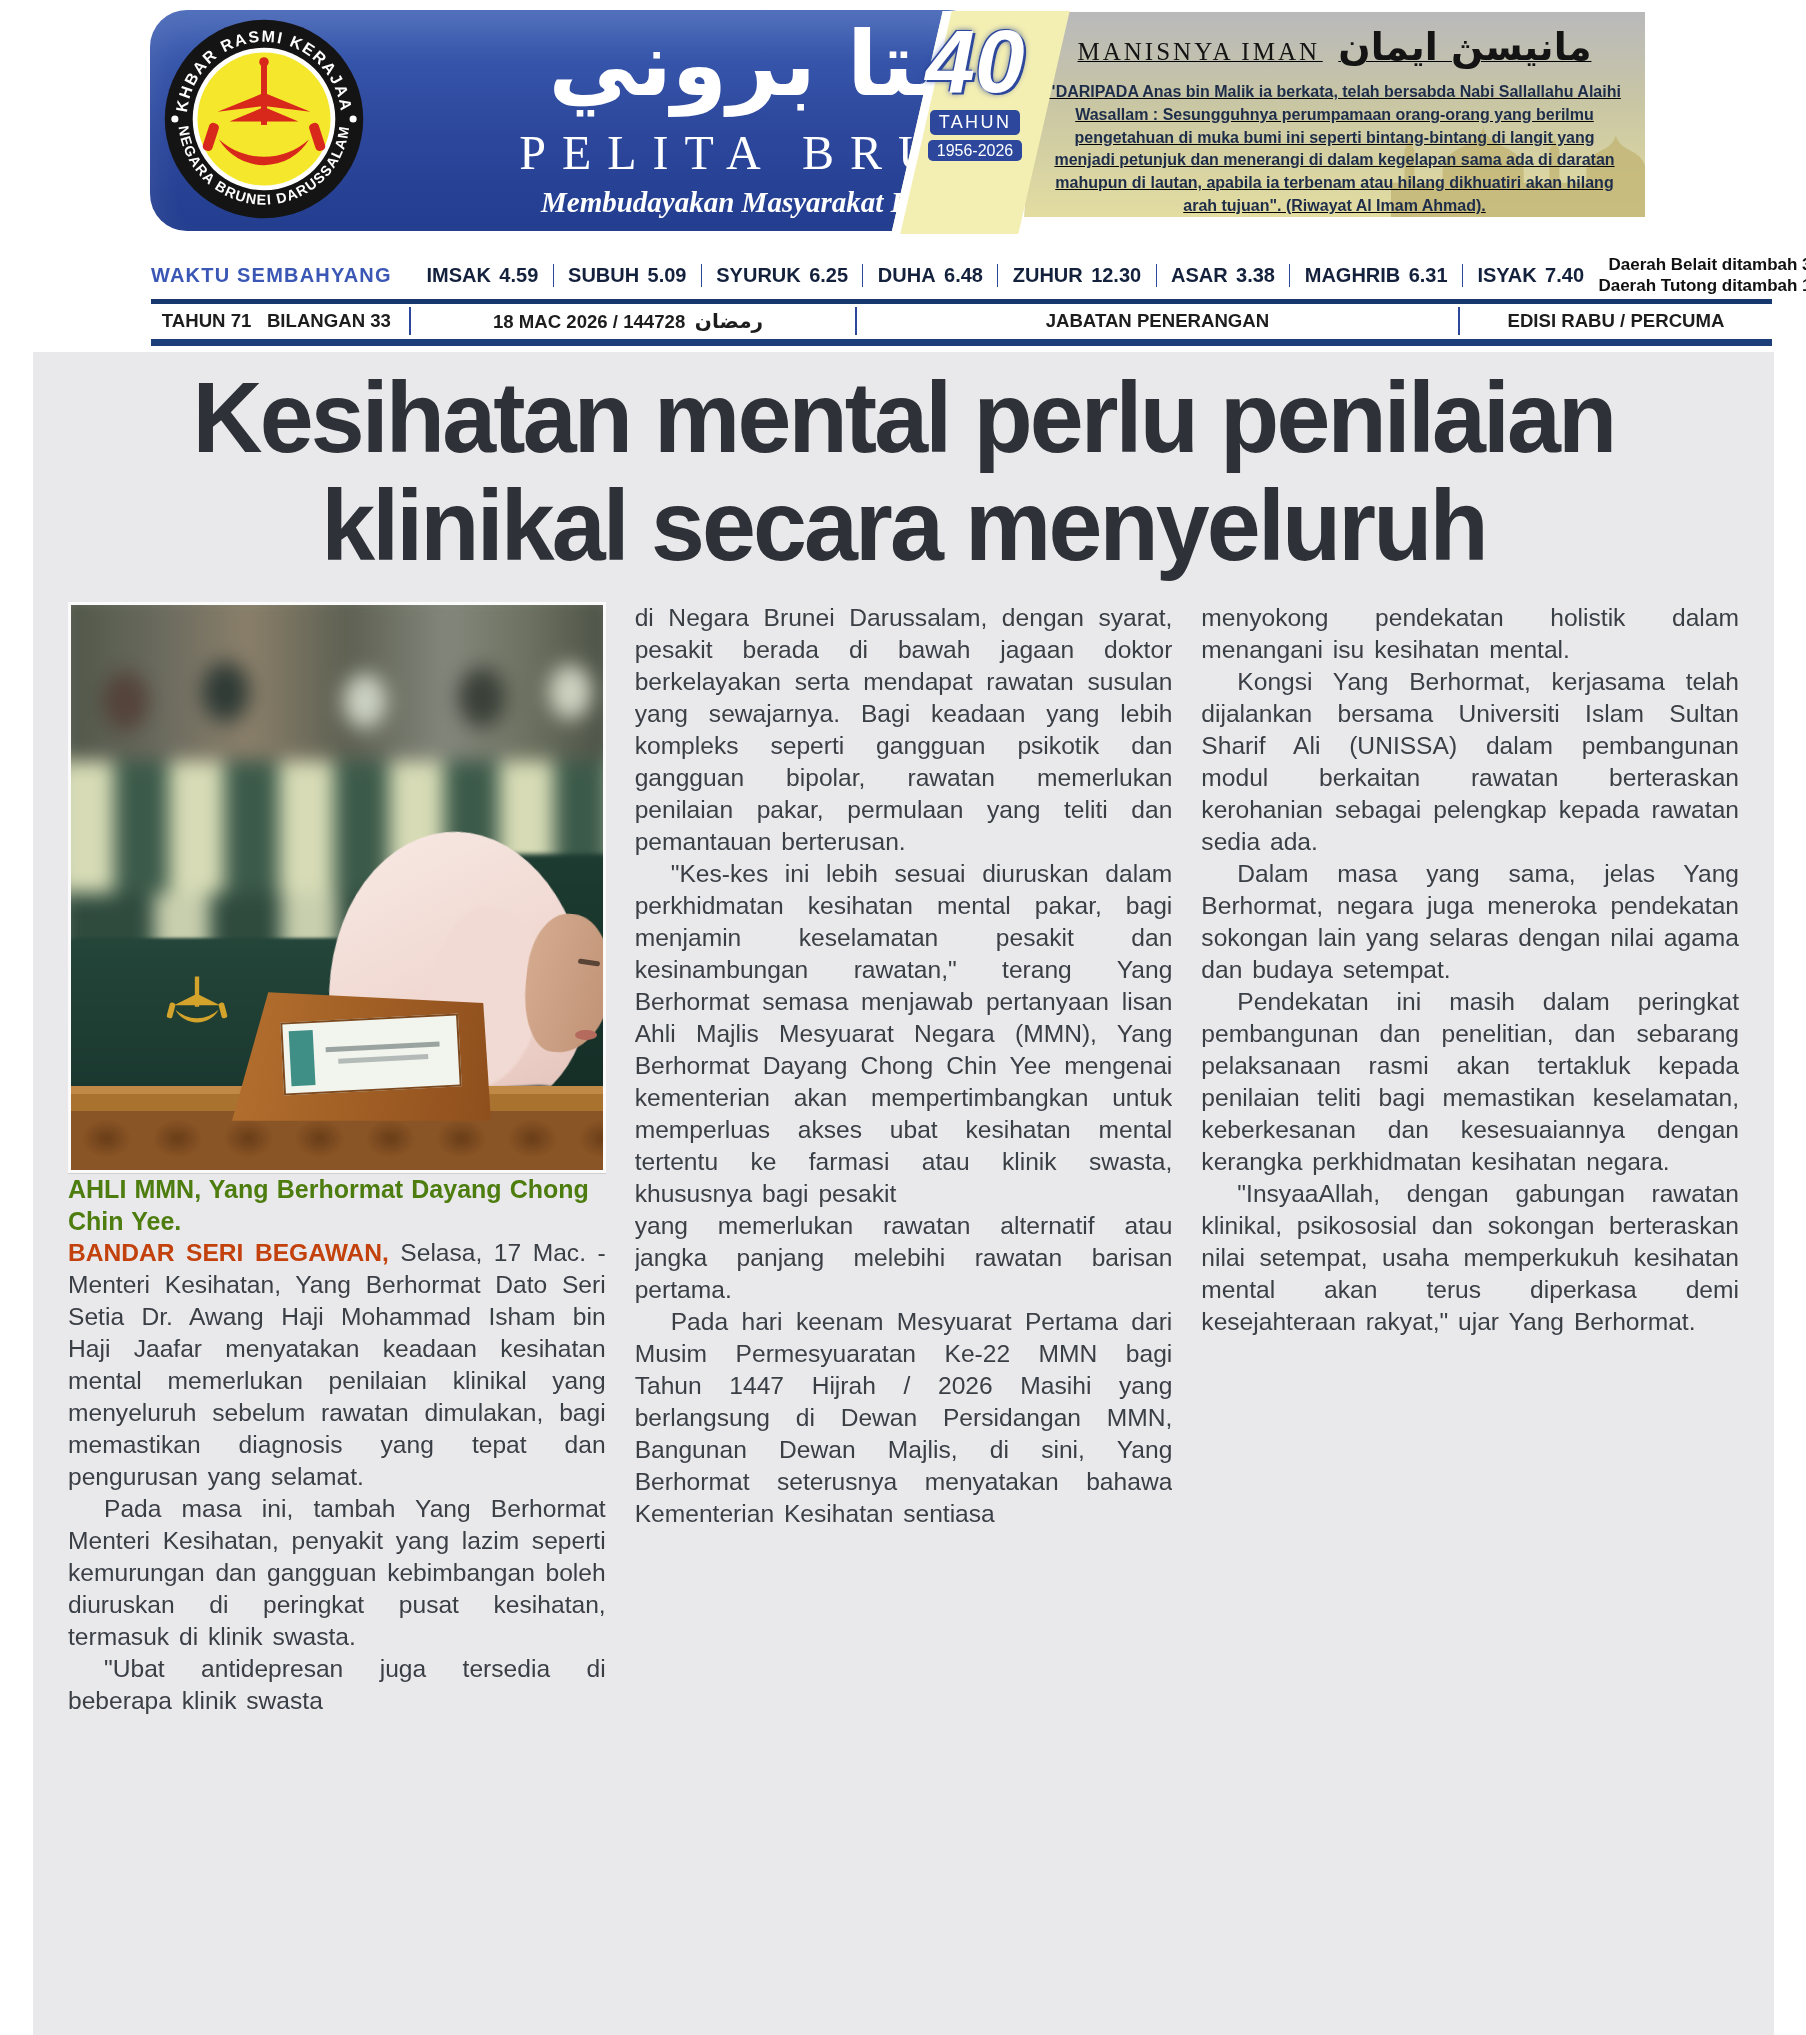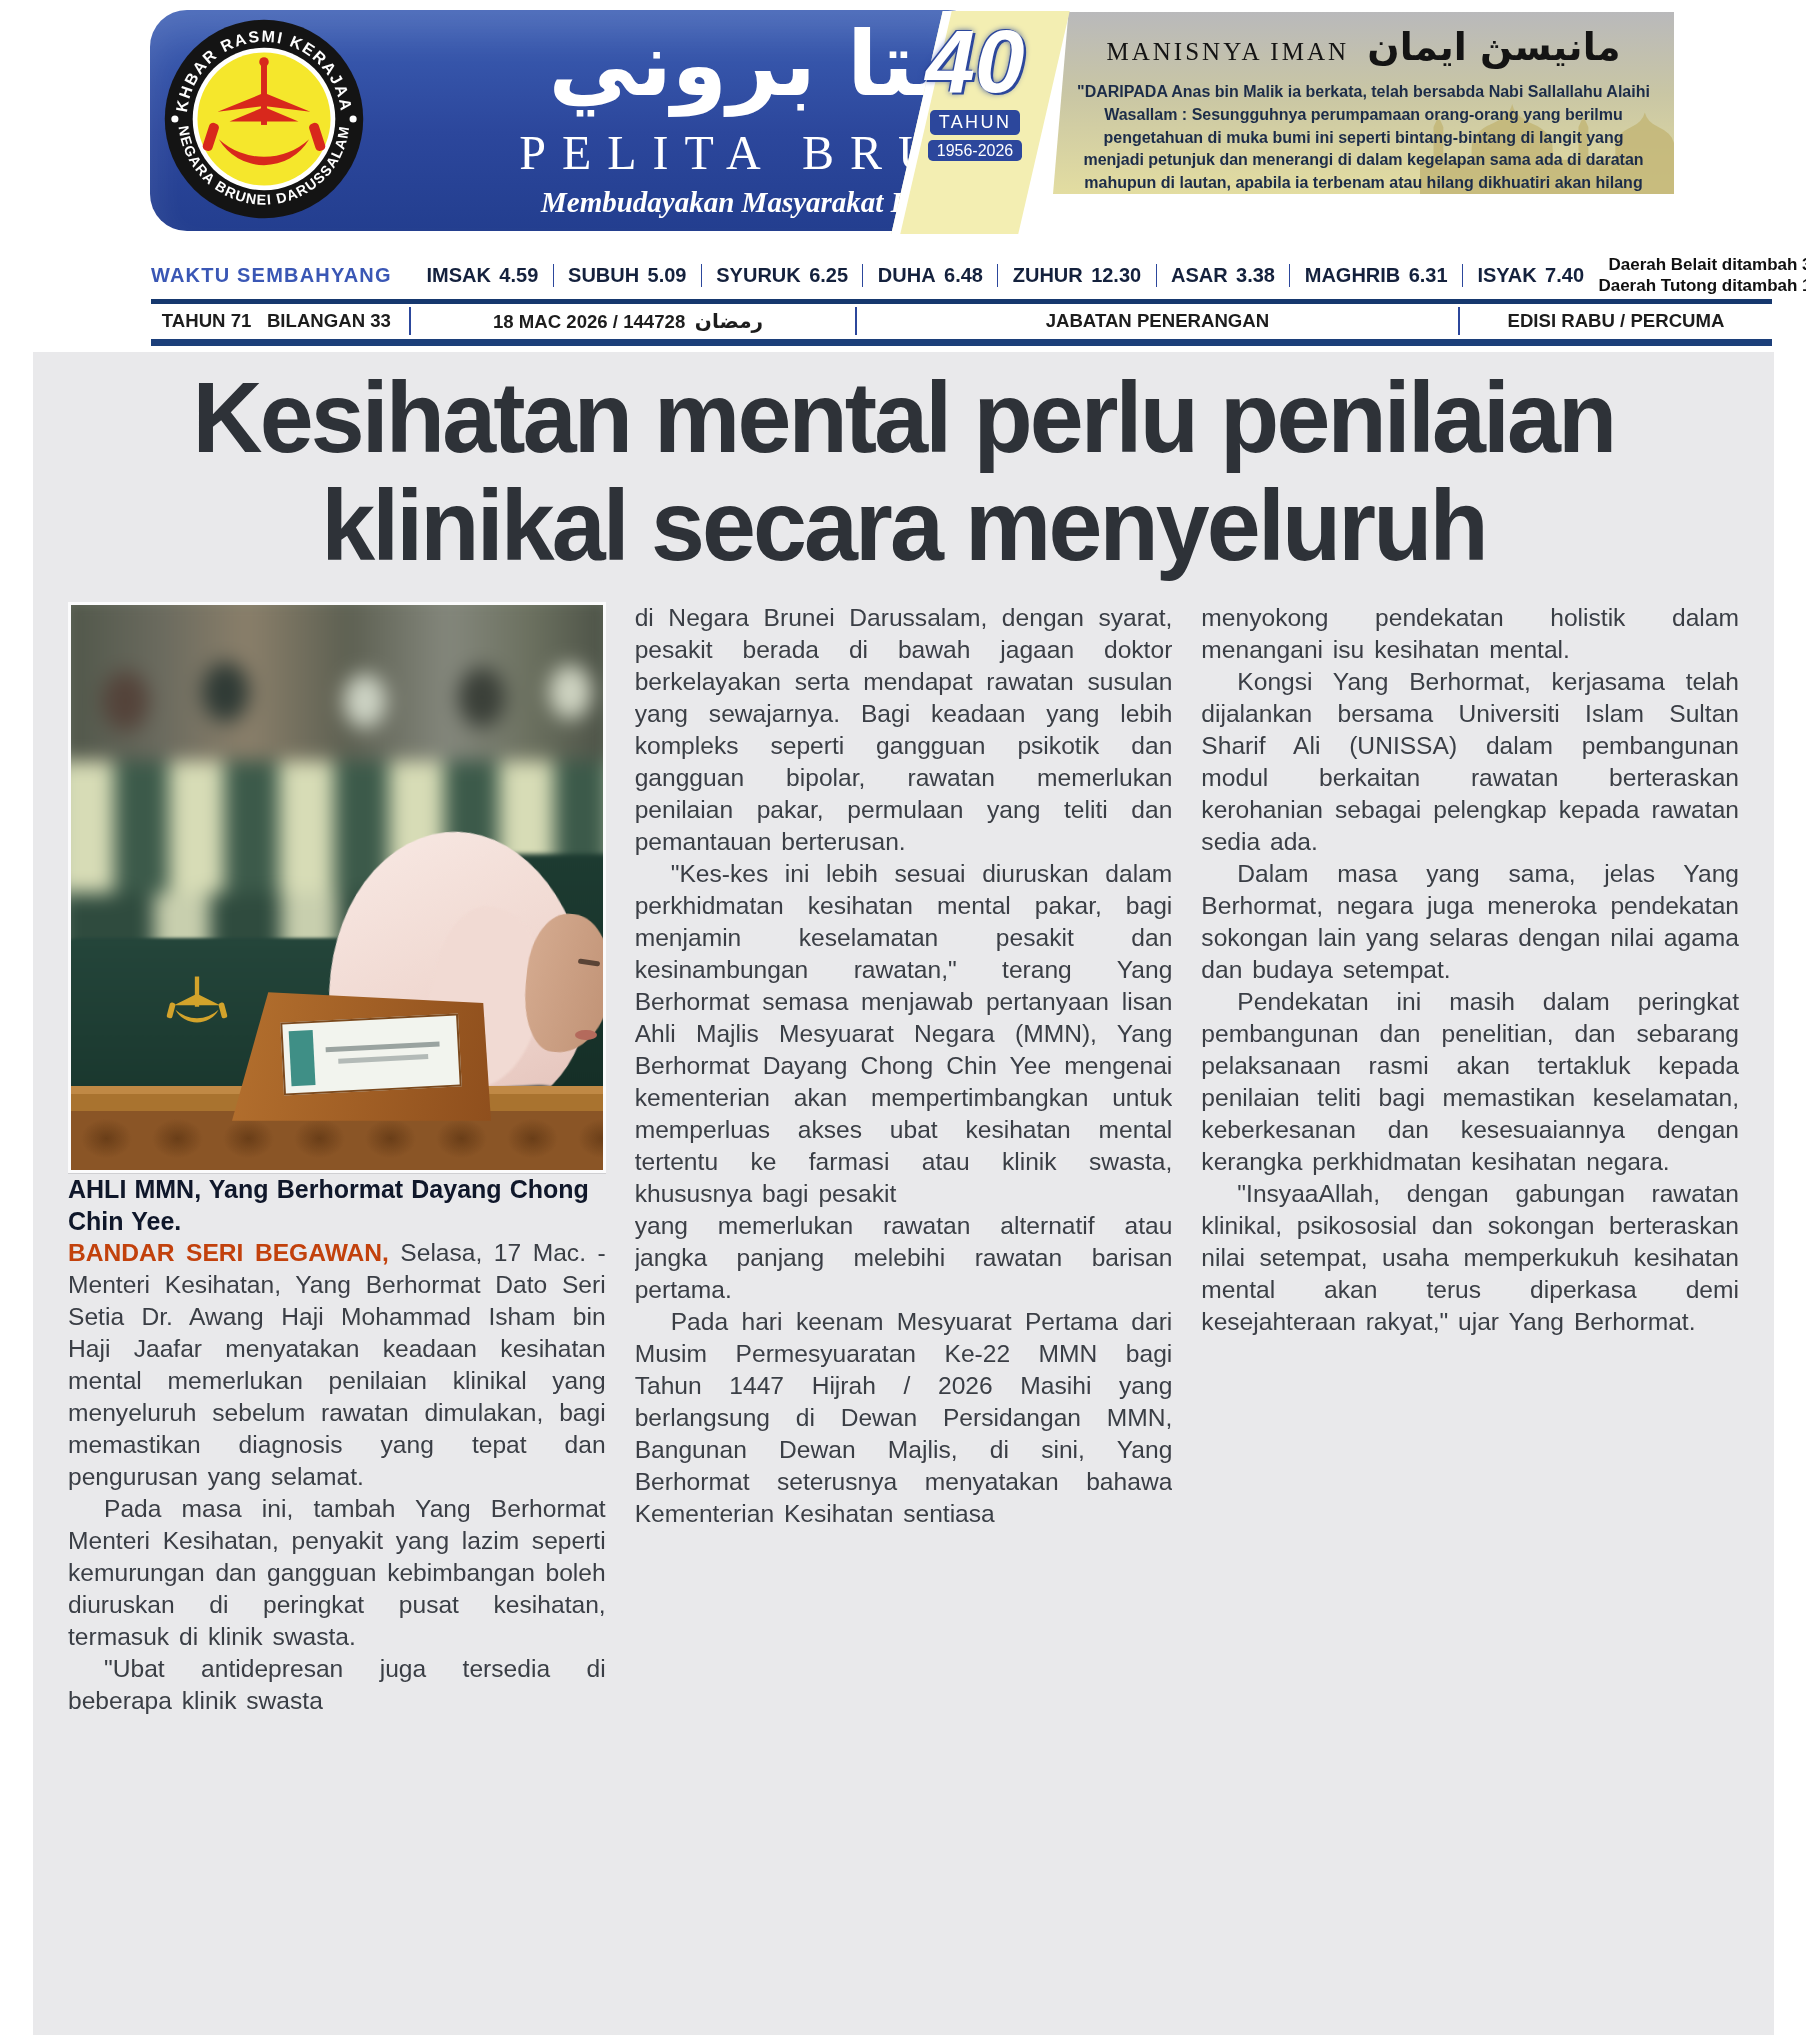--- a/index.html
+++ b/index.html
@@ -27,23 +27,23 @@
   .badge-band { position:absolute; left:917px; top:10.8px; width:127px; height:223px;
                 background:#f3eeb2; transform:skewX(-13deg); border-left:9.6px solid #ffffff; z-index:3; }
   .badge { position:absolute; left:903px; top:15.6px; width:144px; z-index:4; text-align:center; }
   .b70 { font-size:89px; font-weight:bold; font-style:italic; color:#ffffff; line-height:90px;
          text-shadow:2.4px 2.4px 0 #2c479c, -1.2px -1.2px 0 #2c479c, 0 0 6px #2c479c; }
   .bchip { display:inline-block; background:#2c479c; color:#fff; font-weight:normal;
            border-radius:4.8px; padding:1.8px 8.4px; margin-top:4.8px; }
   .btahun { font-size:18px; letter-spacing:2.4px; }
   .byears { font-size:16px; }
 
-  .hadith { position:absolute; left:1053px; top:12px; width:621px; height:182px; overflow:hidden;
+  .hadith { position:absolute; left:1024px; top:12px; width:621px; height:205px; overflow:hidden;
             background:linear-gradient(180deg,#b9b9bb 0%,#c9c6a4 45%,#e3dda1 100%);
-            clip-path:polygon(2.5% 0, 100% 0, 100% 100%, 0 100%); }
+            clip-path:polygon(2.5% 0, 100% 0, 100% 100%, 0 100%);text-decoration:underline; }
   .hadith-mosque { position:absolute; right:-3.6px; bottom:-2.4px; width:258px; height:127px; opacity:.85; }
   .hadith-titles { position:relative; margin-top:13.2px; text-align:center; color:#141414; }
   .hadith-latin { font-family:"Liberation Serif", serif; font-size:25px; letter-spacing:3px; }
   .hadith-arabic { font-family:"DejaVu Sans", sans-serif; font-size:38px; font-weight:bold; margin-left:15.6px; }
   .hadith-quote { position:relative; margin:12px 20.4px 0; text-align:center; font-weight:bold;
                   font-size:16px; line-height:1.42; color:#1c2c49; }
 
   .prayer-bar { position:absolute; left:151px; right:35px; top:257px; height:37px;
                 display:flex; align-items:center; white-space:nowrap; }
   .prayer-label { color:#3a57b5; font-weight:bold; font-size:20px; letter-spacing:1.2px; margin-right:20.4px; }
@@ -74,21 +74,21 @@
   .headline .hl { display:block; transform:scaleX(.96); transform-origin:center; }
 
   .cols { margin:23px 35px 0; display:grid; grid-template-columns:1fr 1fr 1fr; column-gap:29px;
           height:1413px; overflow:hidden;
           font-size:24.6px; line-height:32px; color:#3a3e45; text-align:justify; word-spacing:3px; }
   .col { overflow:hidden; }
   .col p { margin:0; }
   .ind { text-indent:36px; }
   .dateline { font-weight:bold; color:#c2410c; }
   .lead { margin-top:43px; }
-  .caption { margin-top:18px; font-weight:bold; color:#0f172a; font-size:25px; line-height:32px;
+  .caption { margin-top:18px; font-weight:bold; color:#4d7c0f; font-size:25px; line-height:32px;
              text-align:left; word-spacing:1.2px; }
 
   
   .photo { position:relative; width:100%; height:571px; overflow:hidden; background:#98a291;
            border:3.6px solid #fbfbfc; outline:0.6px solid #cfcfd2; }
   .photo * { position:absolute; }
   .ph-blur { inset:-12px; filter:blur(9.6px); }
   .band-audience { left:0; right:0; top:0; height:180px;
     background:linear-gradient(90deg,#4e5548,#6a6a5e 18%,#8a7f6a 34%,#5d6052 52%,#84877c 70%,#6b705f 85%,#494f44); }
   .band-audience::after { content:""; position:absolute; inset:0;

